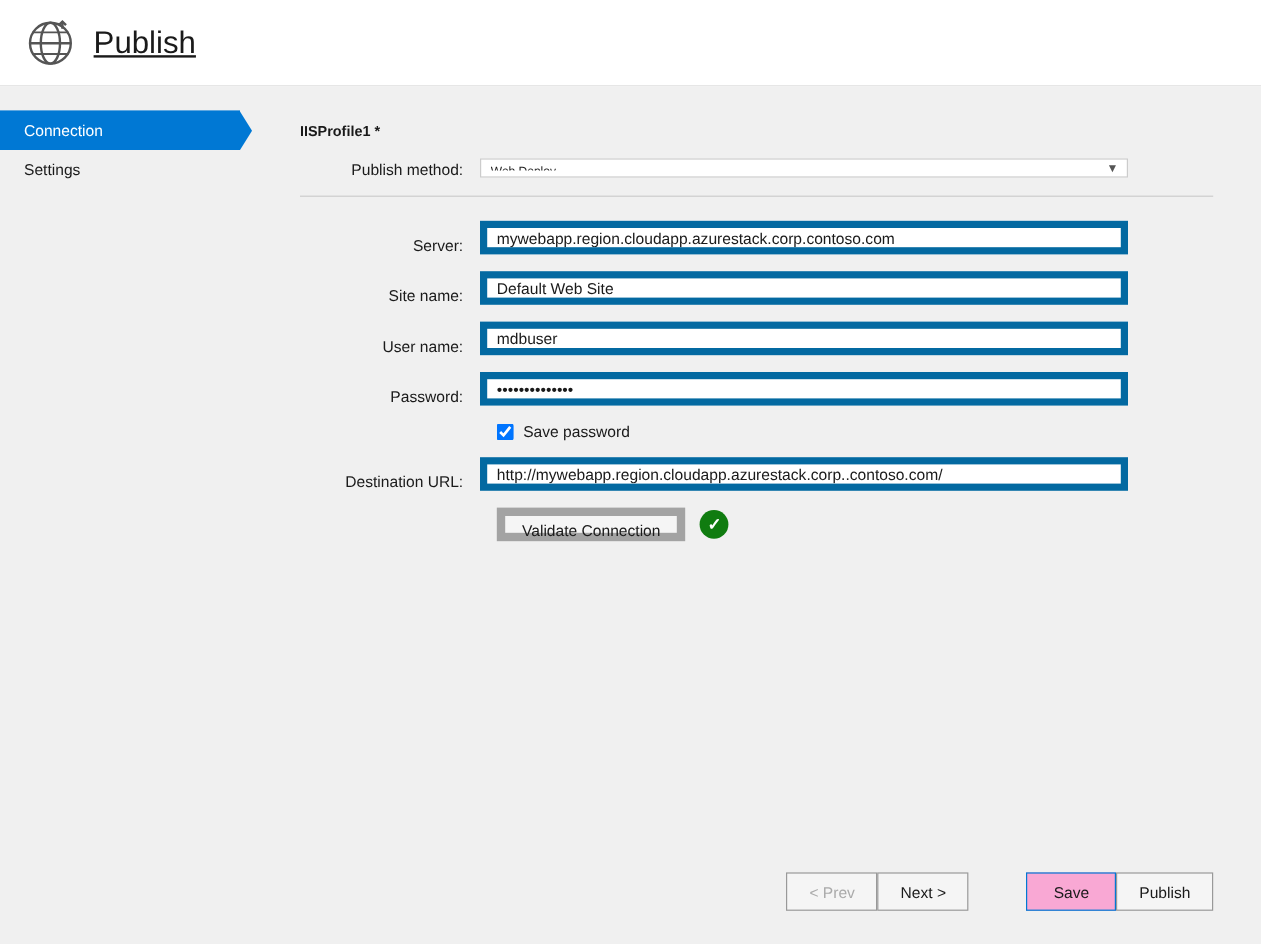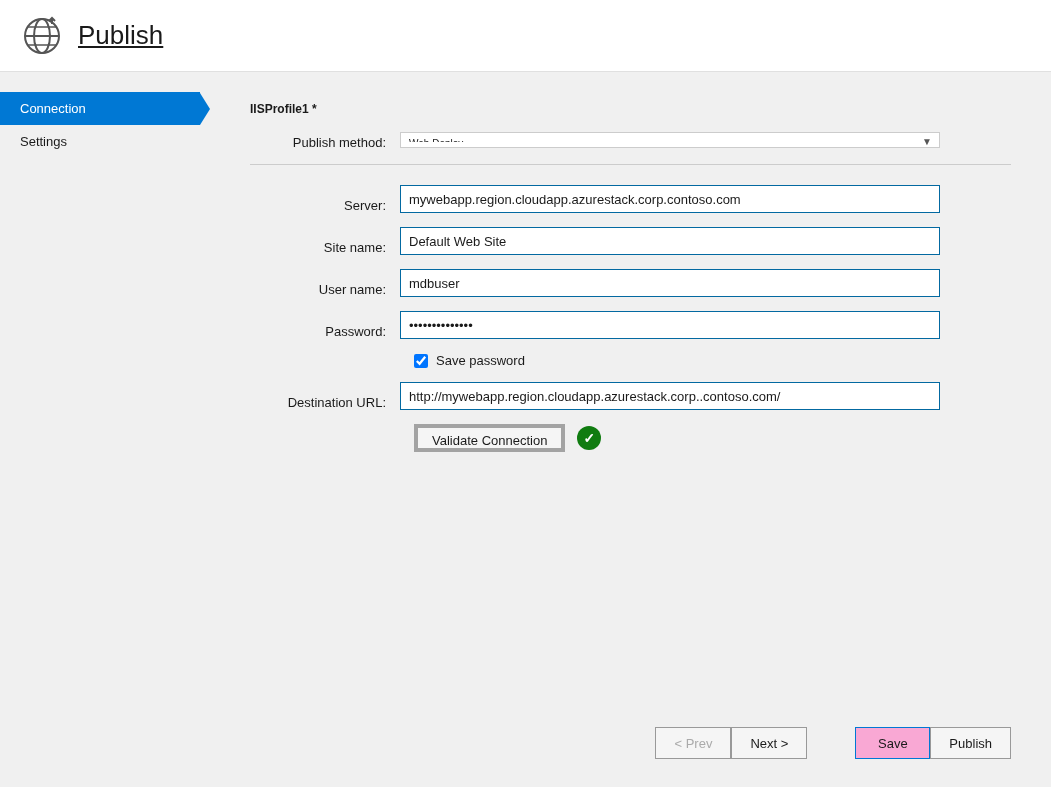--- a/index.html
+++ b/index.html
@@ -147,21 +147,21 @@
       background: #ccc;
       margin: 10px 0 20px 0;
     }
 
     input[type="text"],
     input[type="password"] {
       width: 100%;
       max-width: 540px;
       padding: 4px 8px;
       font-size: 13px;
-      border: 1px solid #0369a1;
+      border: 6px solid #0369a1;
       background: #fff;
       color: #1a1a1a;
       height: 28px;
     }
 
     .checkbox-row {
       display: flex;
       align-items: center;
       margin-bottom: 14px;
       margin-left: 164px;
@@ -180,21 +180,21 @@
     
     .validate-row {
       display: flex;
       align-items: center;
       margin-top: 10px;
       margin-left: 164px;
     }
     .btn-validate {
       padding: 5px 14px;
       font-size: 13px;
-      border: 4px solid #a3a3a3;
+      border: 7px solid #a3a3a3;
       background: #f5f5f5;
       cursor: pointer;
       color: #1a1a1a;
       height: 28px;
     }
     .validate-success {
       margin-left: 12px;
       display: flex;
       align-items: center;
     }

